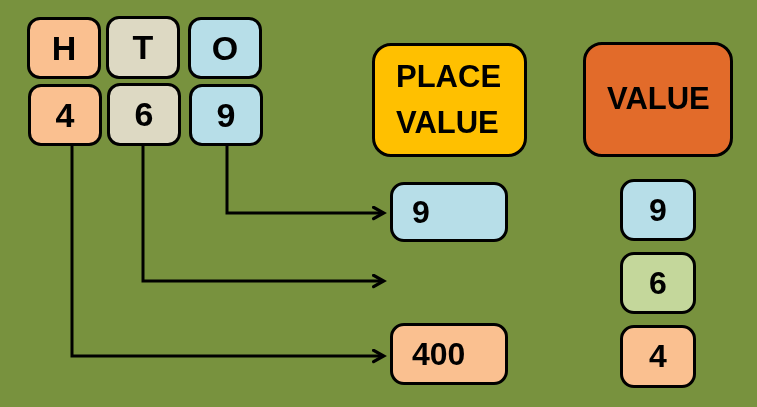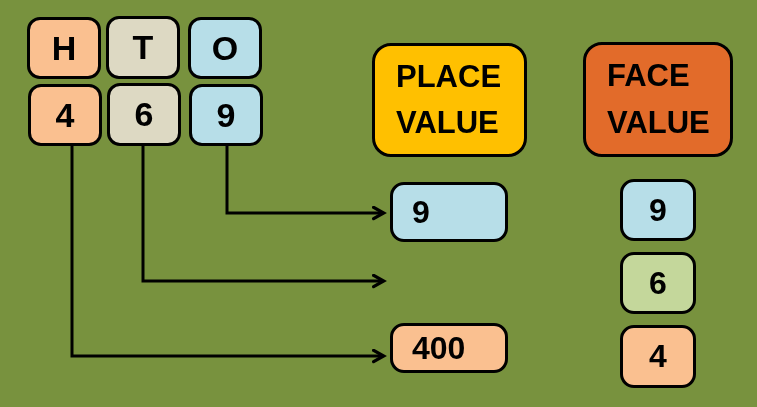--- a/index.html
+++ b/index.html
@@ -86,24 +86,23 @@
   <div class="box grid-box" style="left: 28px; top: 84px; background-color: rgb(250, 192, 144);">4</div>
   <div class="box grid-box" style="left: 107px; top: 83px; height: 63px; background-color: rgb(221, 217, 195);">6</div>
   <div class="box grid-box" style="left: 189px; top: 84px; background-color: rgb(183, 222, 232);">9</div>
 
   <div class="box header-box" style="left: 372px; top: 43px; width: 155px; height: 114px; background-color: rgb(255, 192, 0);">
     <span>PLACE</span>
     <span>VALUE</span>
   </div>
 
   <div class="box header-box" style="left: 583px; top: 42px; width: 150px; height: 115px; background-color: rgb(226, 107, 42);">
-    <span>FACE</span>
     <span>VALUE</span>
   </div>
 
   <div class="box pv-item" style="top: 182px; height: 60px; background-color: rgb(183, 222, 232);">9</div>
-  <div class="box pv-item" style="top: 323px; height: 50px; background-color: rgb(250, 192, 144);">400</div>
+  <div class="box pv-item" style="top: 323px; height: 62px; background-color: rgb(250, 192, 144);">400</div>
 
   <div class="box fv-item" style="top: 179px; height: 62px; background-color: rgb(183, 222, 232);">9</div>
   <div class="box fv-item" style="top: 252px; height: 62px; background-color: rgb(196, 215, 155);">6</div>
   <div class="box fv-item" style="top: 325px; height: 63px; background-color: rgb(250, 192, 144);">4</div>
 
 </div>
 
 </body></html>

